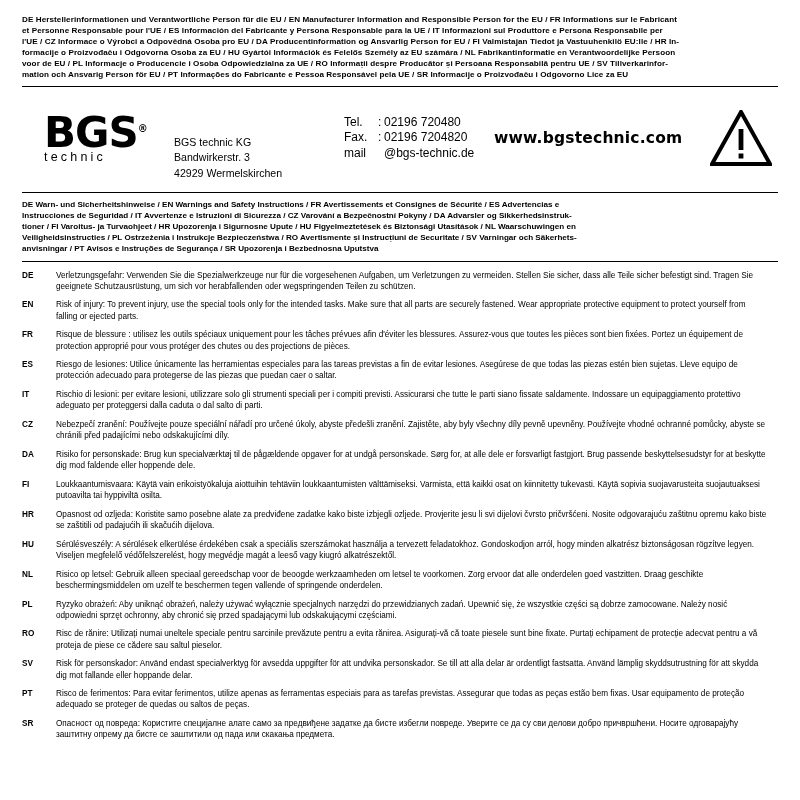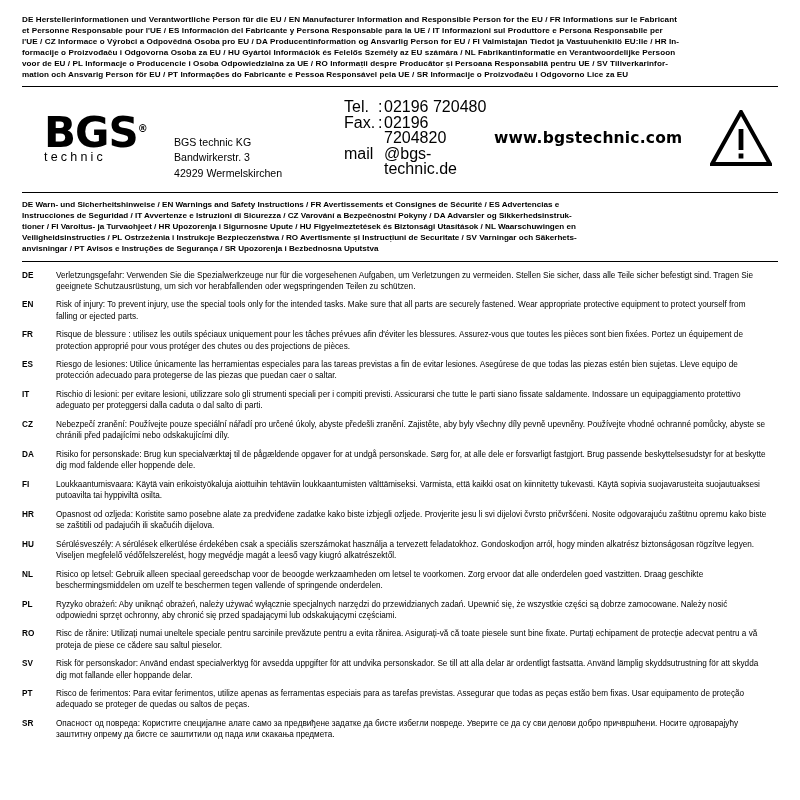--- a/index.html
+++ b/index.html
@@ -75,21 +75,21 @@
   }
 
   .addr-box {
     flex: 0 0 170px;
     font-size: 10.6px;
     line-height: 15.5px;
     margin-top: 40px;
   }
   .contact-box {
     flex: 0 0 150px;
-    font-size: 16px;
+    font-size: 12px;
     line-height: 15.5px;
   }
   .contact-row {
     display: flex;
   }
   .contact-row .lbl {
     width: 34px;
     flex: 0 0 34px;
   }
   .contact-row .colon {

